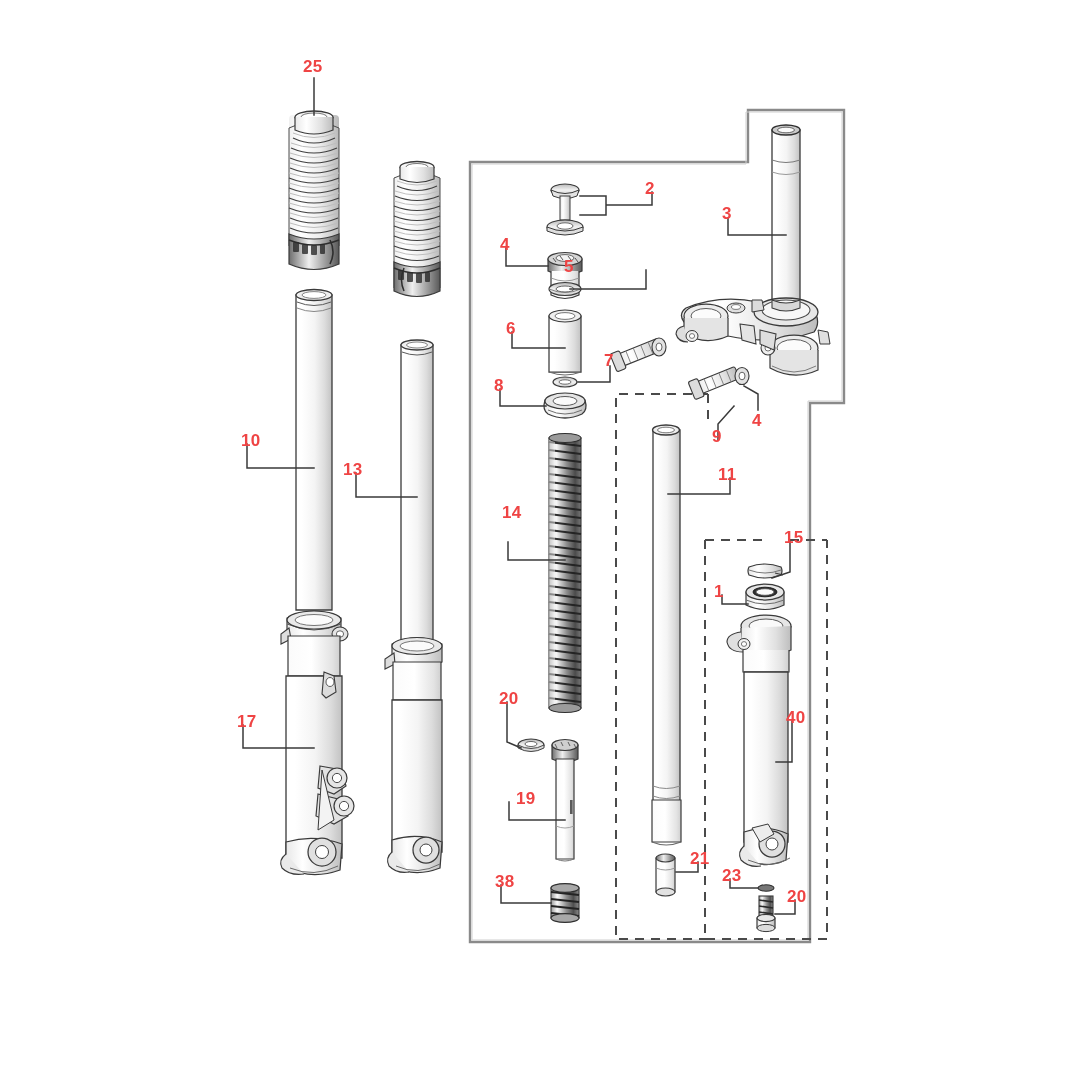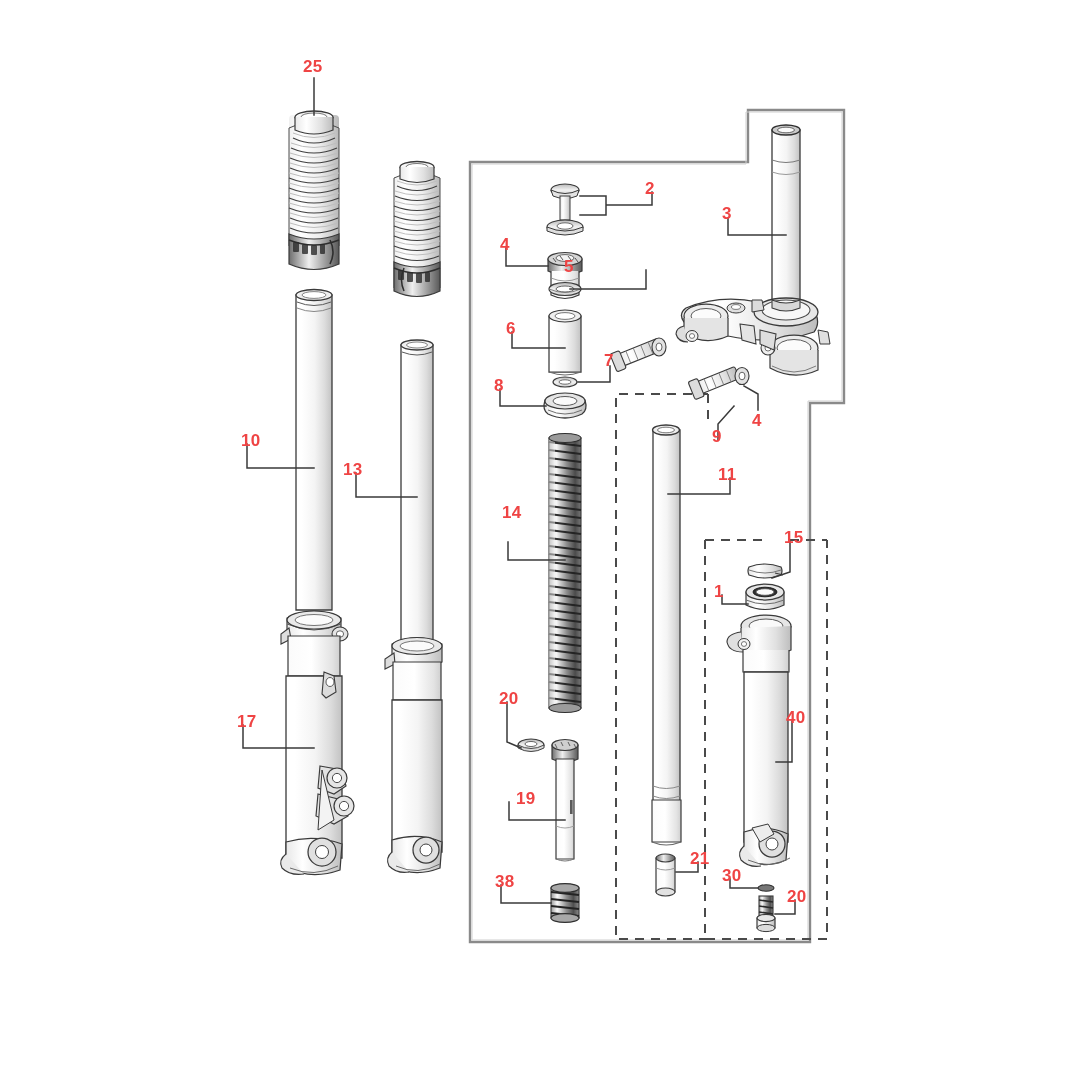--- a/index.html
+++ b/index.html
@@ -508,16 +508,16 @@
   <div class="lbl" style="left:343px;top:461px">13</div>
   <div class="lbl" style="left:502px;top:504px">14</div>
   <div class="lbl" style="left:784px;top:529px">15</div>
   <div class="lbl" style="left:714px;top:583px">1</div>
   <div class="lbl" style="left:237px;top:713px">17</div>
   <div class="lbl" style="left:499px;top:690px">20</div>
   <div class="lbl" style="left:516px;top:790px">19</div>
   <div class="lbl" style="left:786px;top:709px">40</div>
   <div class="lbl" style="left:690px;top:850px">21</div>
   <div class="lbl" style="left:495px;top:873px">38</div>
-  <div class="lbl" style="left:722px;top:867px">30</div>
+  <div class="lbl" style="left:722px;top:867px">23</div>
   <div class="lbl" style="left:787px;top:888px">20</div>
 
 </div>
 
 </body></html>

